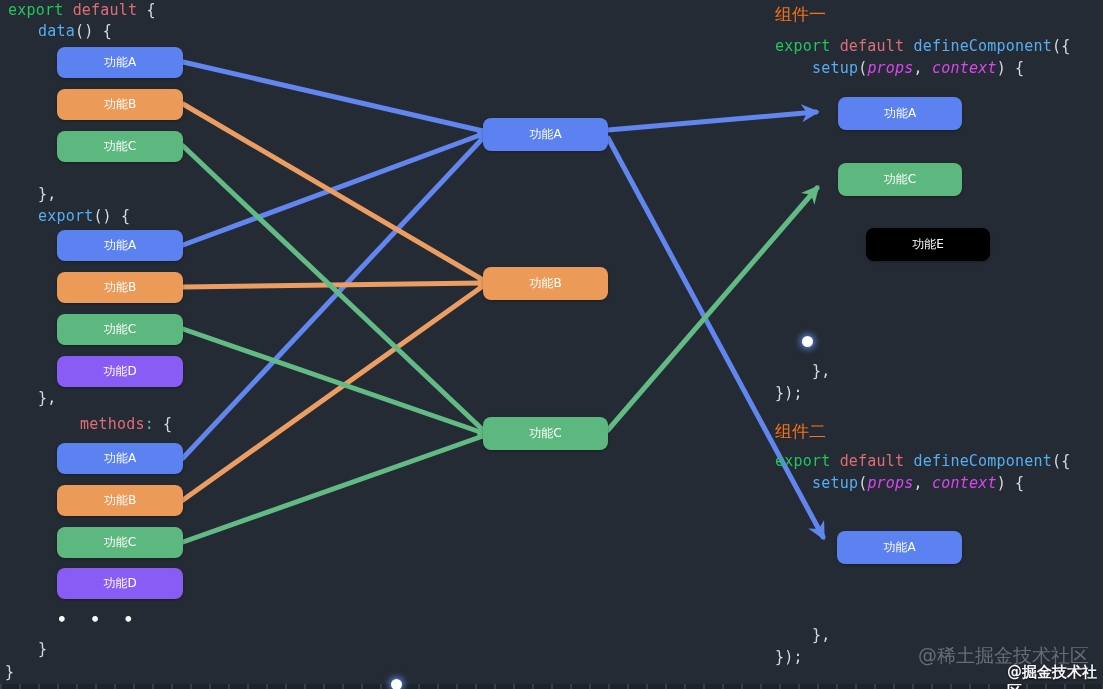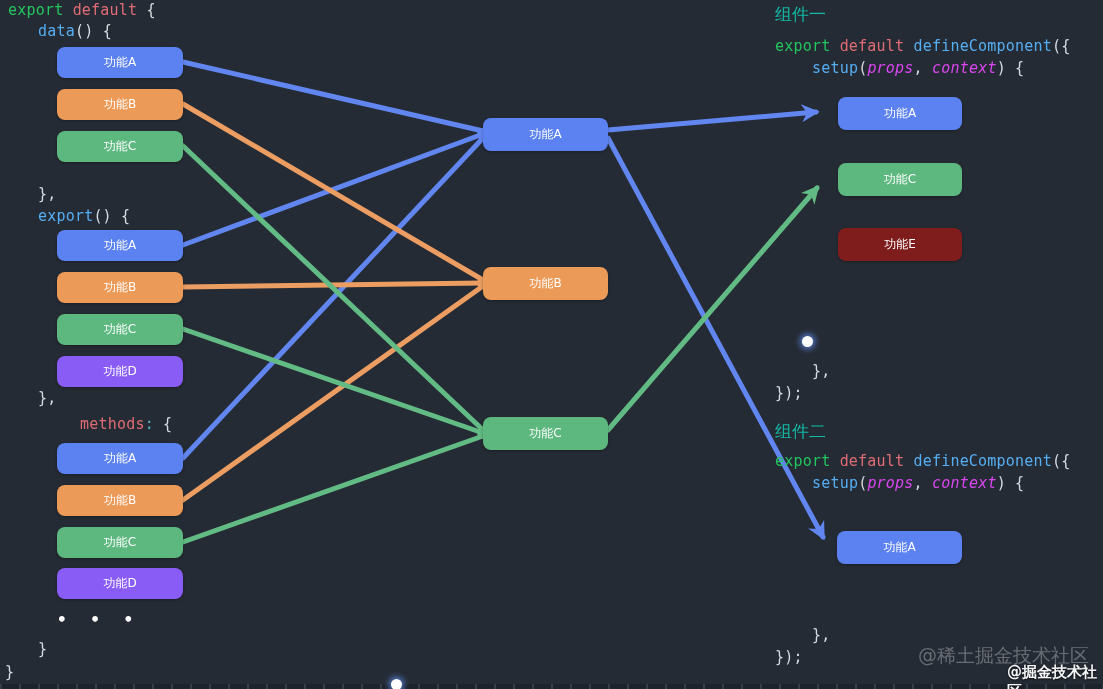--- a/index.html
+++ b/index.html
@@ -23,21 +23,21 @@
   .node{
     position:absolute;z-index:2;border-radius:8px;
     display:flex;align-items:center;justify-content:center;
     color:#ffffff;font-size:12px;
     font-family:"DejaVu Sans","Liberation Sans",sans-serif;
     box-shadow:0 1px 3px rgba(0,0,0,.3);
   }
   .heading{
     position:absolute;z-index:3;
     font-family:"DejaVu Serif","Liberation Serif",serif;
-    font-size:17px;color:#14b8a6;
+    font-size:17px;color:#f97316;
   }
   .ellipsis{
     position:absolute;z-index:3;color:#ffffff;font-size:16px;
     font-weight:bold;letter-spacing:7px;
   }
   .dot-glow{
     position:absolute;z-index:4;width:11px;height:11px;border-radius:50%;
     background:#ffffff;
     box-shadow:0 0 6px 2px rgba(100,150,255,.8);
   }
@@ -124,21 +124,21 @@
 <div class="node" style="left: 483px; top: 118px; width: 125px; height: 33px; background: rgb(91, 130, 240);">功能A</div>
 <div class="node" style="left: 483px; top: 267px; width: 125px; height: 33px; background: rgb(236, 154, 87);">功能B</div>
 <div class="node" style="left: 483px; top: 417px; width: 125px; height: 33px; background: rgb(92, 184, 126);">功能C</div>
 
 <div class="heading" style="left:775px;top:3px;">组件一</div>
 <div class="code" style="left:775px;top:38px;"><span class="tok-magenta">export</span><span class="tok-fg"> </span><span class="tok-red">default</span><span class="tok-fg"> </span><span class="tok-blue">defineComponent</span><span class="tok-fg">({</span></div>
 <div class="code" style="left:812px;top:60px;"><span class="tok-blue">setup</span><span class="tok-fg">(</span><span class="tok-fg2">props</span><span class="tok-fg">, </span><span class="tok-fg2">context</span><span class="tok-fg">) {</span></div>
 
 <div class="node" style="left: 838px; top: 97px; width: 124px; height: 33px; background: rgb(91, 130, 240);">功能A</div>
 <div class="node" style="left: 838px; top: 163px; width: 124px; height: 33px; background: rgb(92, 184, 126);">功能C</div>
-<div class="node" style="left: 838px; top: 228px; width: 124px; height: 33px; background: #7f1d1d;">功能E</div>
+<div class="node" style="left: 866px; top: 228px; width: 124px; height: 33px; background: #000000;">功能E</div>
 
 <div class="dot-glow" style="left:802px;top:336px;"></div>
 
 <div class="code" style="left:812px;top:363px;"><span class="tok-fg">},</span></div>
 <div class="code" style="left:775px;top:385px;"><span class="tok-fg">});</span></div>
 
 <div class="heading" style="left:775px;top:420px;">组件二</div>
 <div class="code" style="left:775px;top:453px;"><span class="tok-magenta">export</span><span class="tok-fg"> </span><span class="tok-red">default</span><span class="tok-fg"> </span><span class="tok-blue">defineComponent</span><span class="tok-fg">({</span></div>
 <div class="code" style="left:812px;top:475px;"><span class="tok-blue">setup</span><span class="tok-fg">(</span><span class="tok-fg2">props</span><span class="tok-fg">, </span><span class="tok-fg2">context</span><span class="tok-fg">) {</span></div>
 

